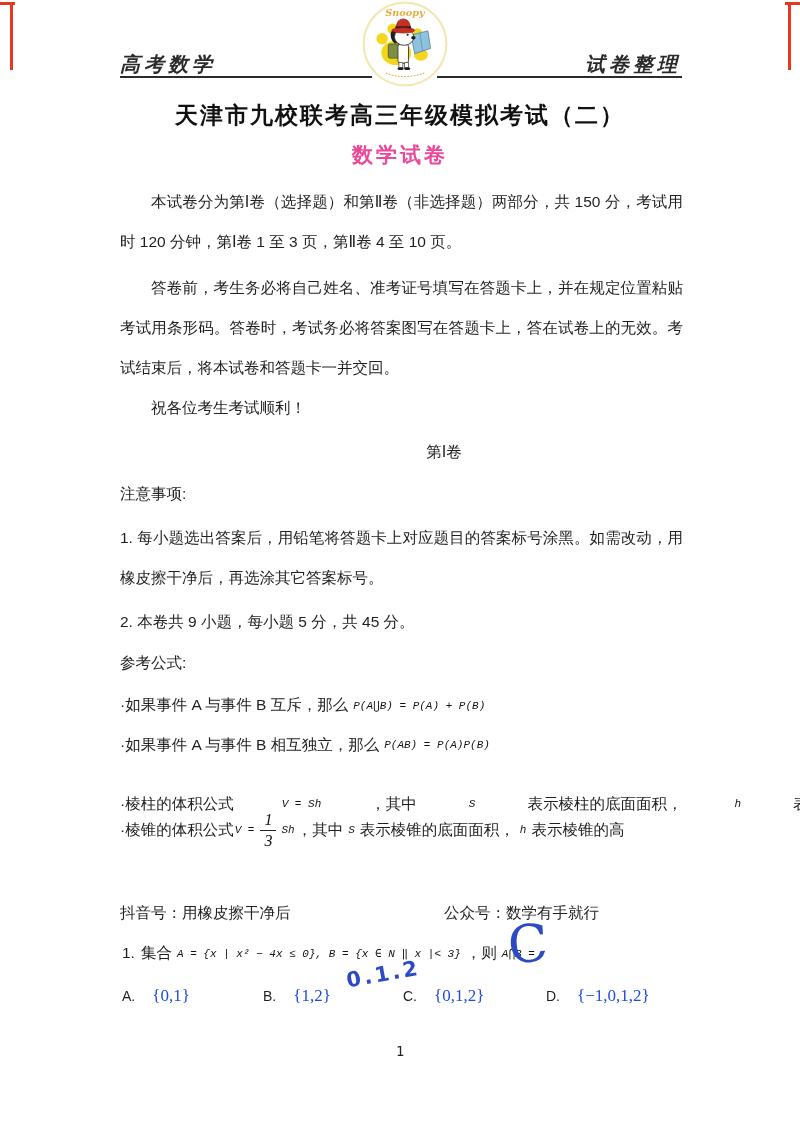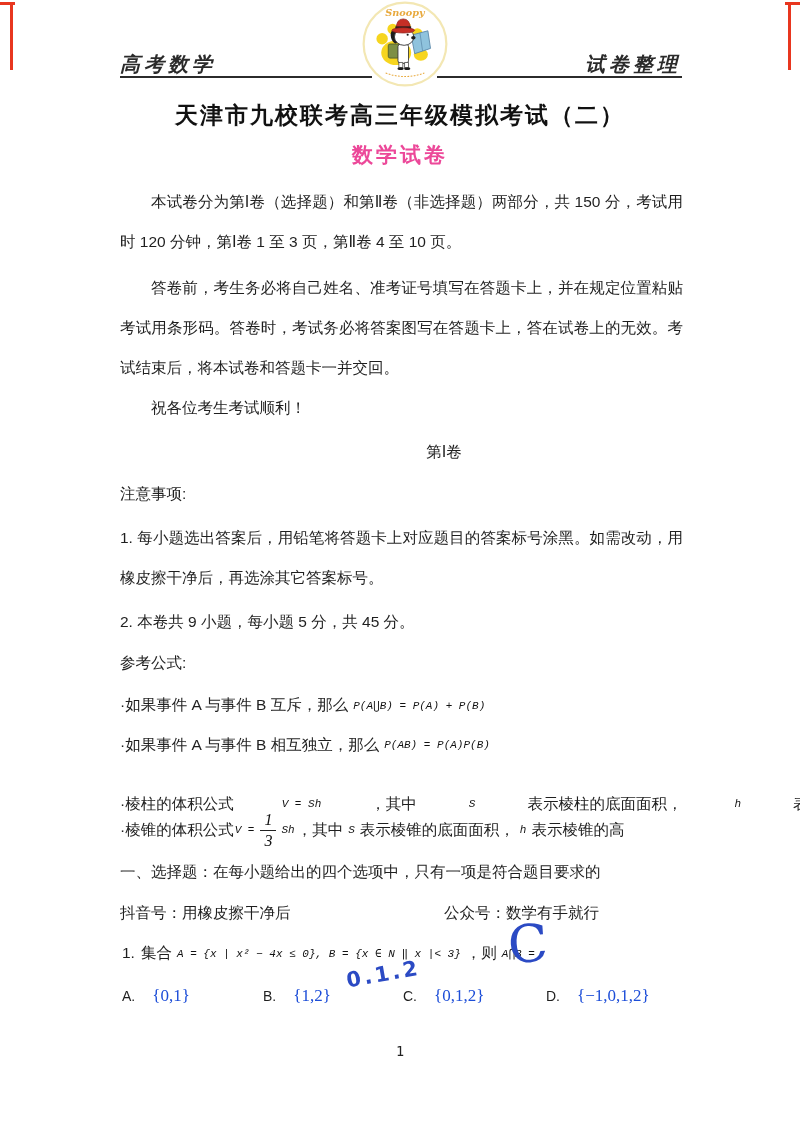--- a/index.html
+++ b/index.html
@@ -187,21 +187,20 @@
       <span class="fden">3</span>
     </span>
     <span class="math math-tight">Sh</span>
     <span>，其中</span>
     <span class="math">S</span>
     <span>表示棱锥的底面面积，</span>
     <span class="math">h</span>
     <span>表示棱锥的高</span>
   </div>
 
-  <div class="frow" style="top:852px;">一、选择题：在每小题给出的四个选项中，只有一项是符合题目要求的</div>
 
   <div class="contact contact-douyin">抖音号：用橡皮擦干净后</div>
   <div class="contact contact-gzh">公众号：数学有手就行</div>
 
   <div class="frow" style="top:933px;left:122px;">
     <span>1.</span>
     <span style="margin-left:6px;">集合</span>
     <span class="math">A = {x | x² − 4x ≤ 0}, B = {x ∈ N ‖ x |&lt; 3}</span>
     <span>，则</span>
     <span class="math">A⋂B =</span>

